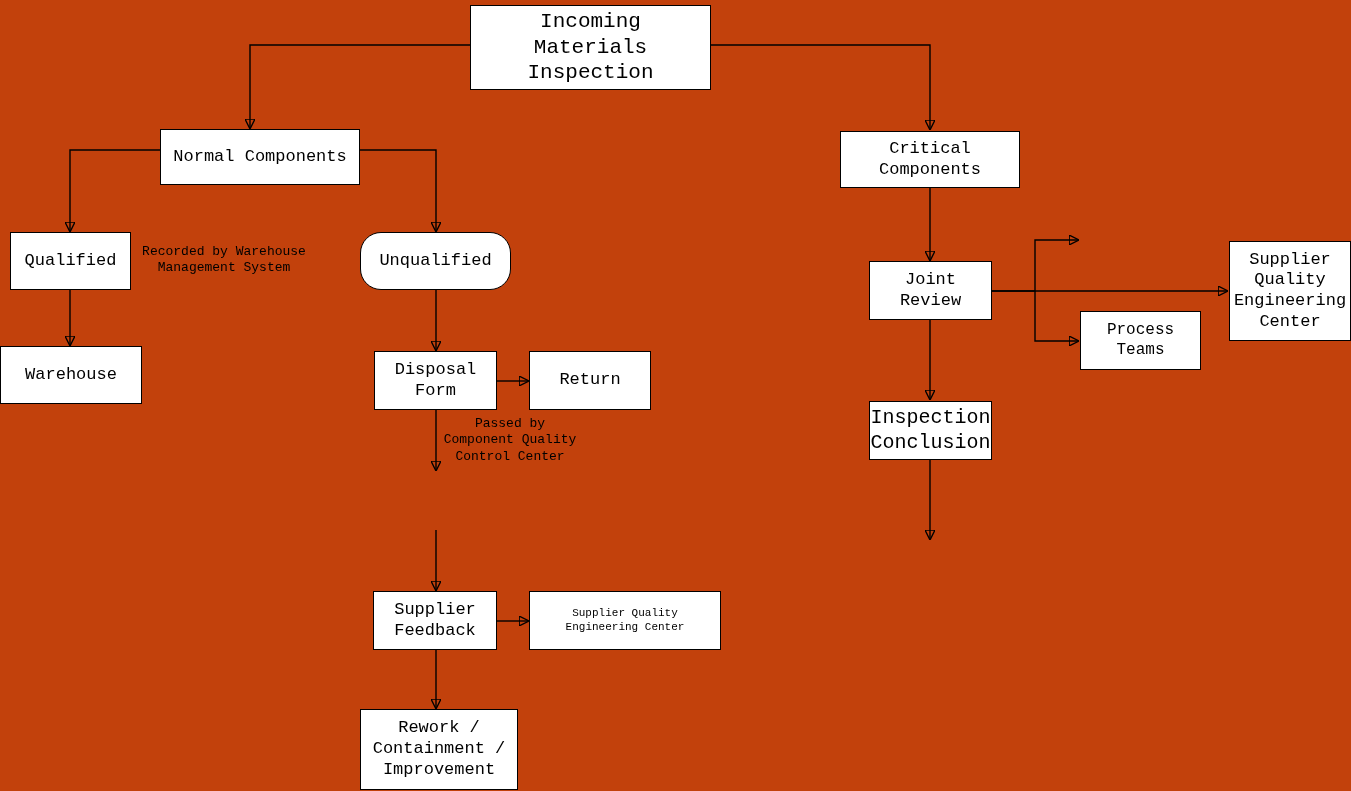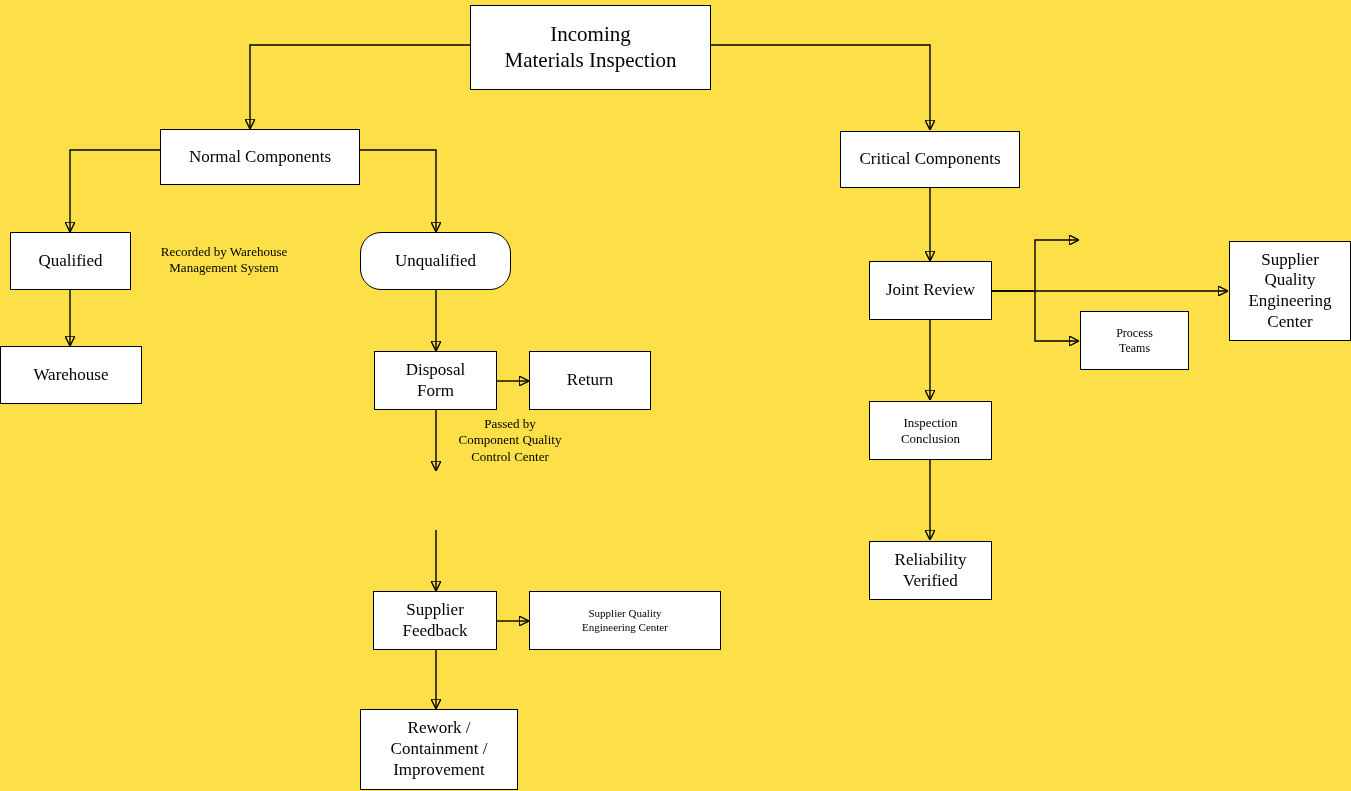--- a/index.html
+++ b/index.html
@@ -4,23 +4,23 @@
 <style>
   html, body {
     margin: 0;
     padding: 0;
     background: #ffffff;
   }
   #canvas {
     position: relative;
     width: 1351px;
     height: 791px;
-    background: #fde047;
+    background: #c2410c;
     overflow: hidden;
-    font-family: Liberation Serif, serif;
+    font-family: Liberation Mono, monospace;
     color: #000000;
   }
   .node {
     position: absolute;
     box-sizing: border-box;
     border: 1px solid #000000;
     background: #ffffff;
     display: flex;
     align-items: center;
     justify-content: center;
@@ -126,33 +126,31 @@
   <div class="node" style="left:529px; top:591px; width:192px; height:59px; font-size:11px;">Supplier Quality
 Engineering Center</div>
 
   <div class="node" style="left:360px; top:709px; width:158px; height:81px; font-size:17px;">Rework /
 Containment /
 Improvement</div>
 
   <div class="node" style="left:869px; top:261px; width:123px; height:59px; font-size:17px;">Joint Review</div>
 
 
-  <div class="node" style="left:1080px; top:311px; width:109px; height:59px; font-size:12px;">Process
+  <div class="node" style="left:1080px; top:311px; width:121px; height:59px; font-size:16px;">Process
 Teams</div>
 
   <div class="node" style="left:1229px; top:241px; width:122px; height:100px; font-size:17px;">Supplier
 Quality
 Engineering
 Center</div>
 
-  <div class="node" style="left:869px; top:401px; width:123px; height:59px; font-size:13px;">Inspection
+  <div class="node" style="left:869px; top:401px; width:123px; height:59px; font-size:20px;">Inspection
 Conclusion</div>
 
-  <div class="node" style="left:869px; top:541px; width:123px; height:59px; font-size:17px;">Reliability
-Verified</div>
 
   <div class="edge-label" style="left:138px; top:244px; width:172px;">Recorded by Warehouse
 Management System</div>
 
   <div class="edge-label" style="left:424px; top:416px; width:172px;">Passed by
 Component Quality
 Control Center</div>
 
 </div>
 

